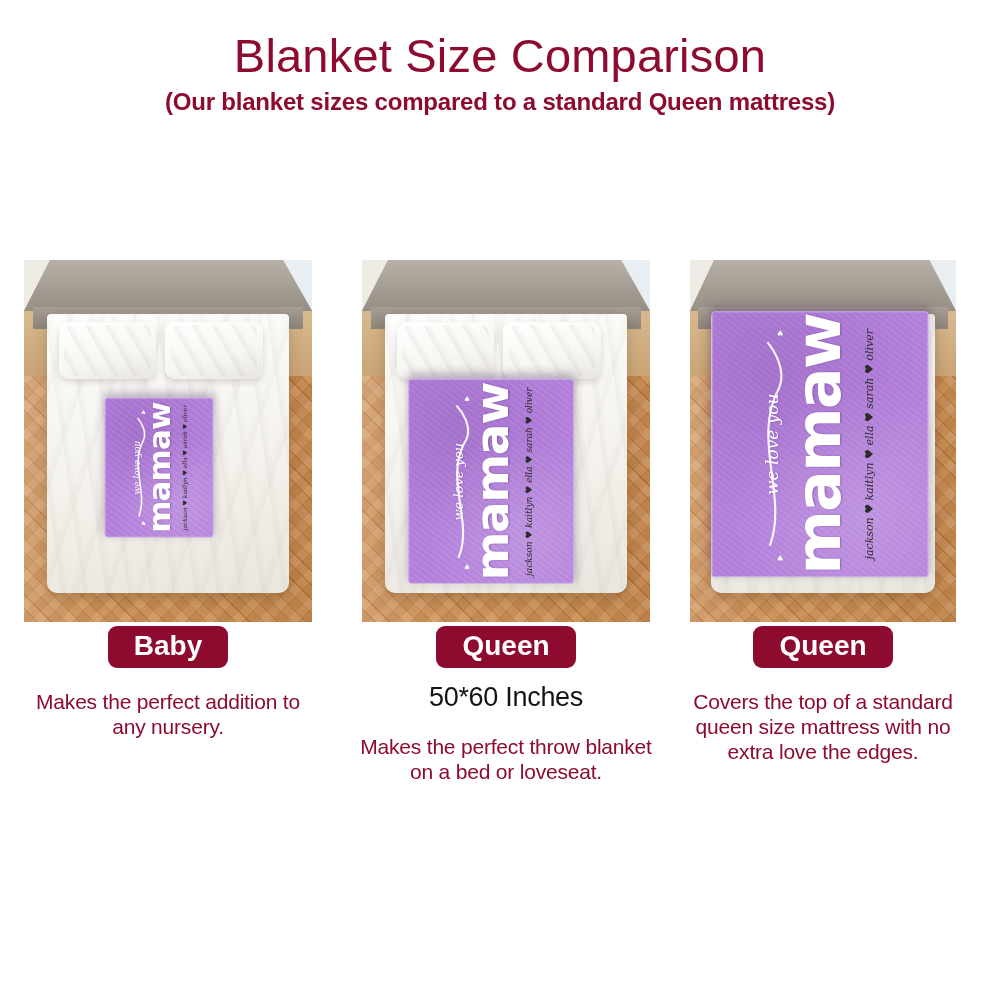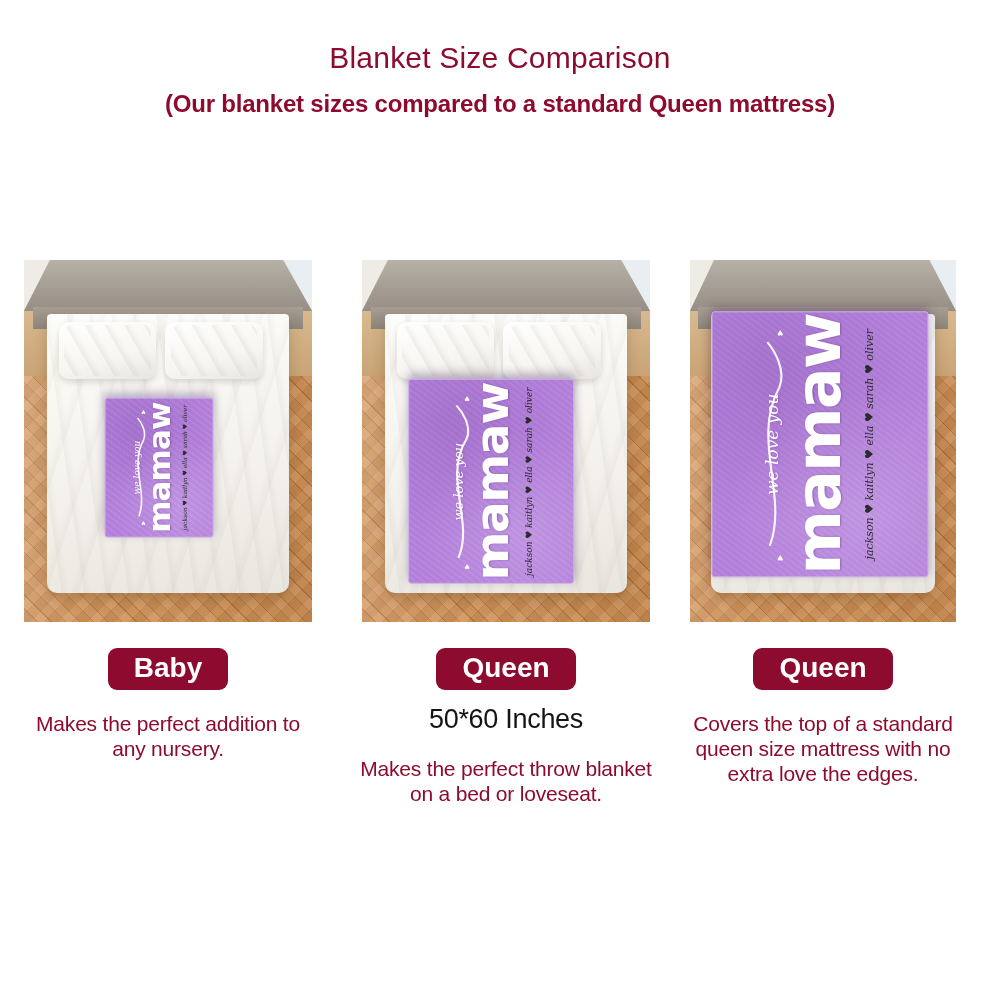--- a/index.html
+++ b/index.html
@@ -15,26 +15,26 @@
     overflow: hidden;
     position: relative;
   }
 
   
   .header {
     text-align: center;
     padding-top: 26px;
   }
   .title {
-    font-size: 30px;
+    font-size: 47px;
     font-weight: 400;
     color: #8d0b2e;
     letter-spacing: 0.2px;
     line-height: 1.05;
-    margin: 16px;
+    margin: 5px;
   }
   .subtitle {
     font-size: 24px;
     font-weight: bold;
     color: #8d0b2e;
     margin: 8px 0 0 0;
     letter-spacing: -0.2px;
   }
 
   
@@ -268,21 +268,21 @@
 
   .heart {
     position: absolute;
     color: #ffffff;
     font-size: 9px;
     line-height: 1;
   }
 
   
   .badge {
-    margin: 26px auto 0 auto;
+    margin: 4px auto 0 auto;
     display: block;
     width: fit-content;
     background: #8d0b2e;
     color: #ffffff;
     font-size: 28px;
     font-weight: bold;
     padding: 5px 26px 8px 26px;
     border-radius: 9px;
     text-align: center;
     line-height: 1.05;

